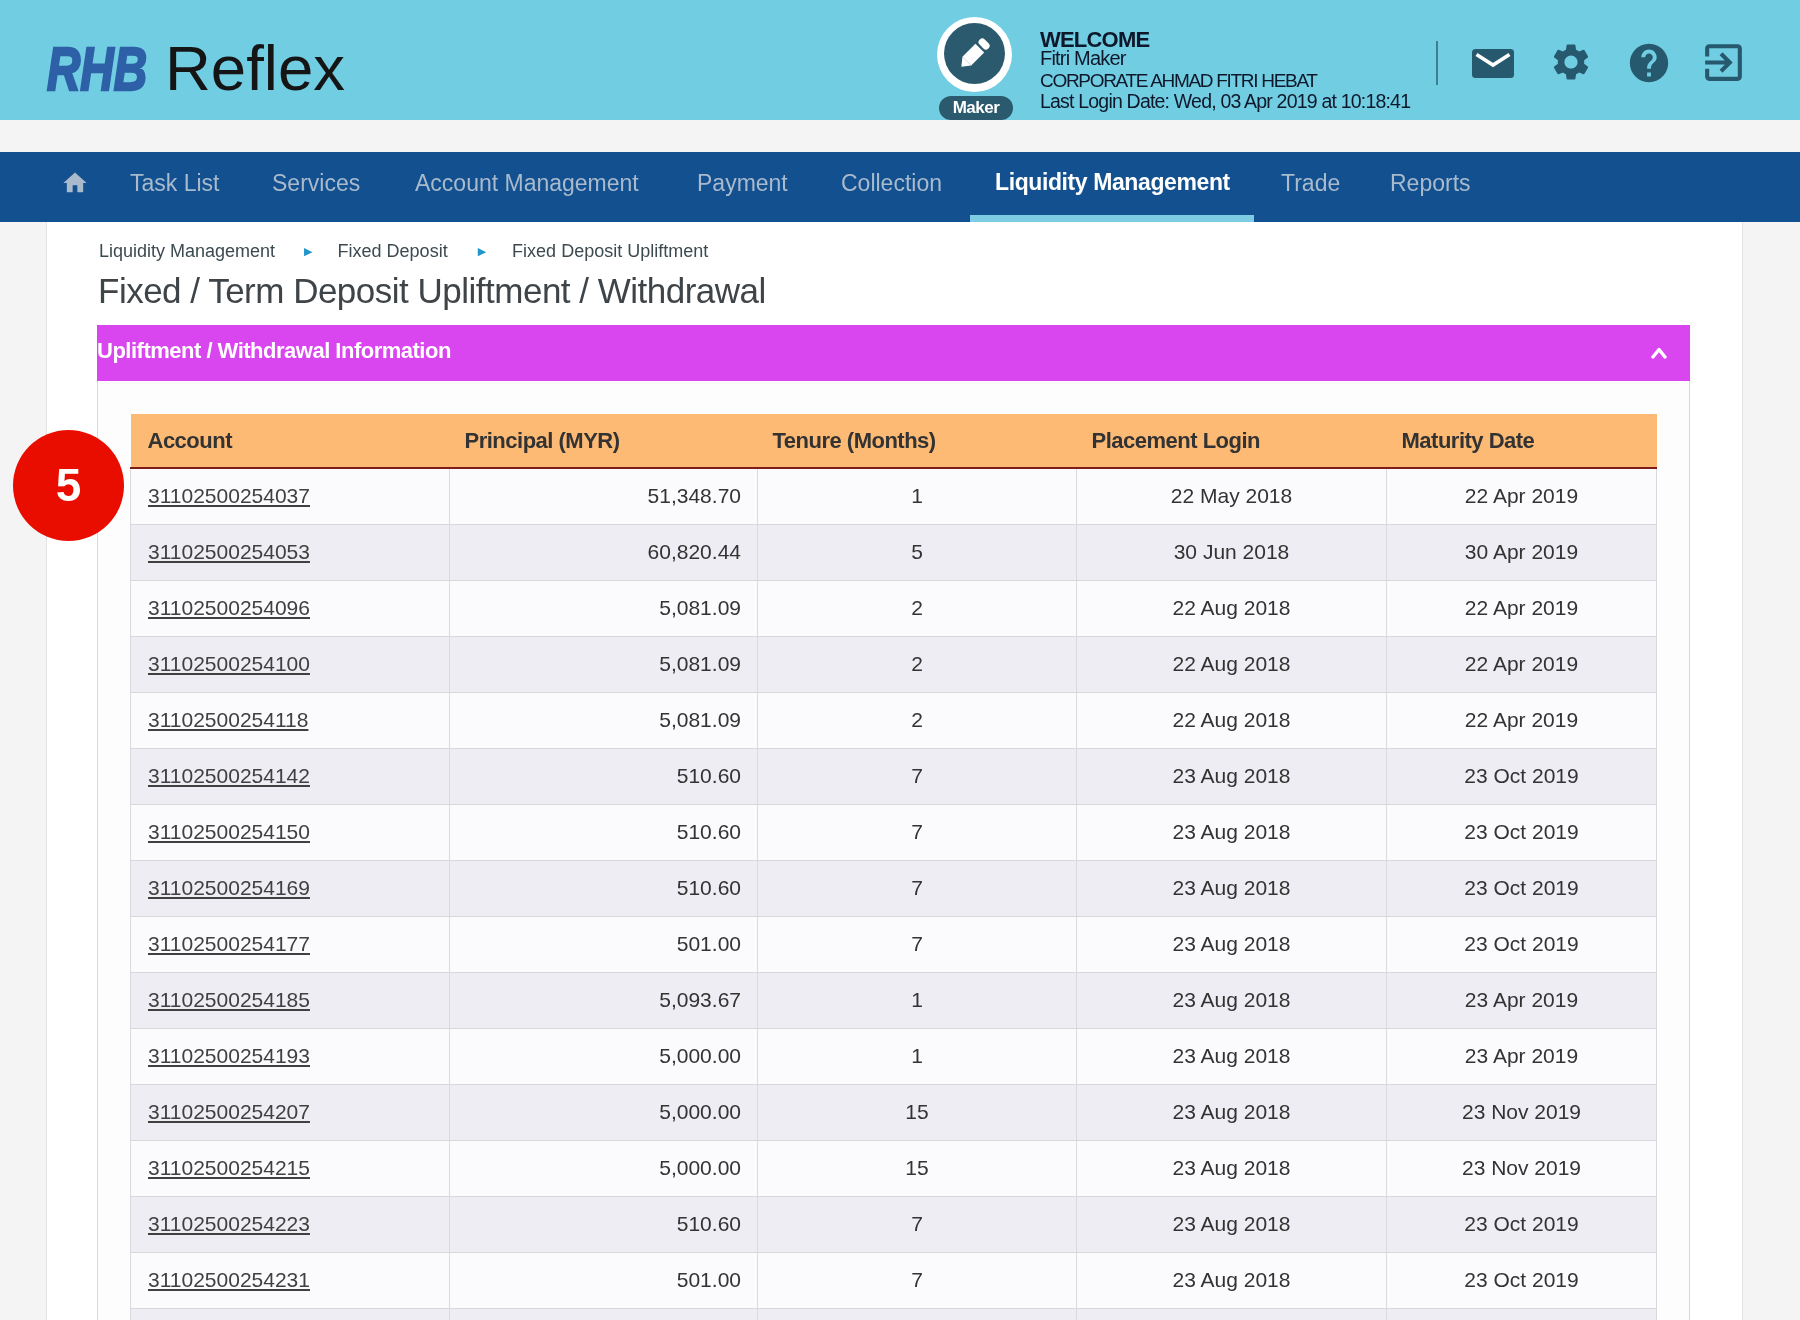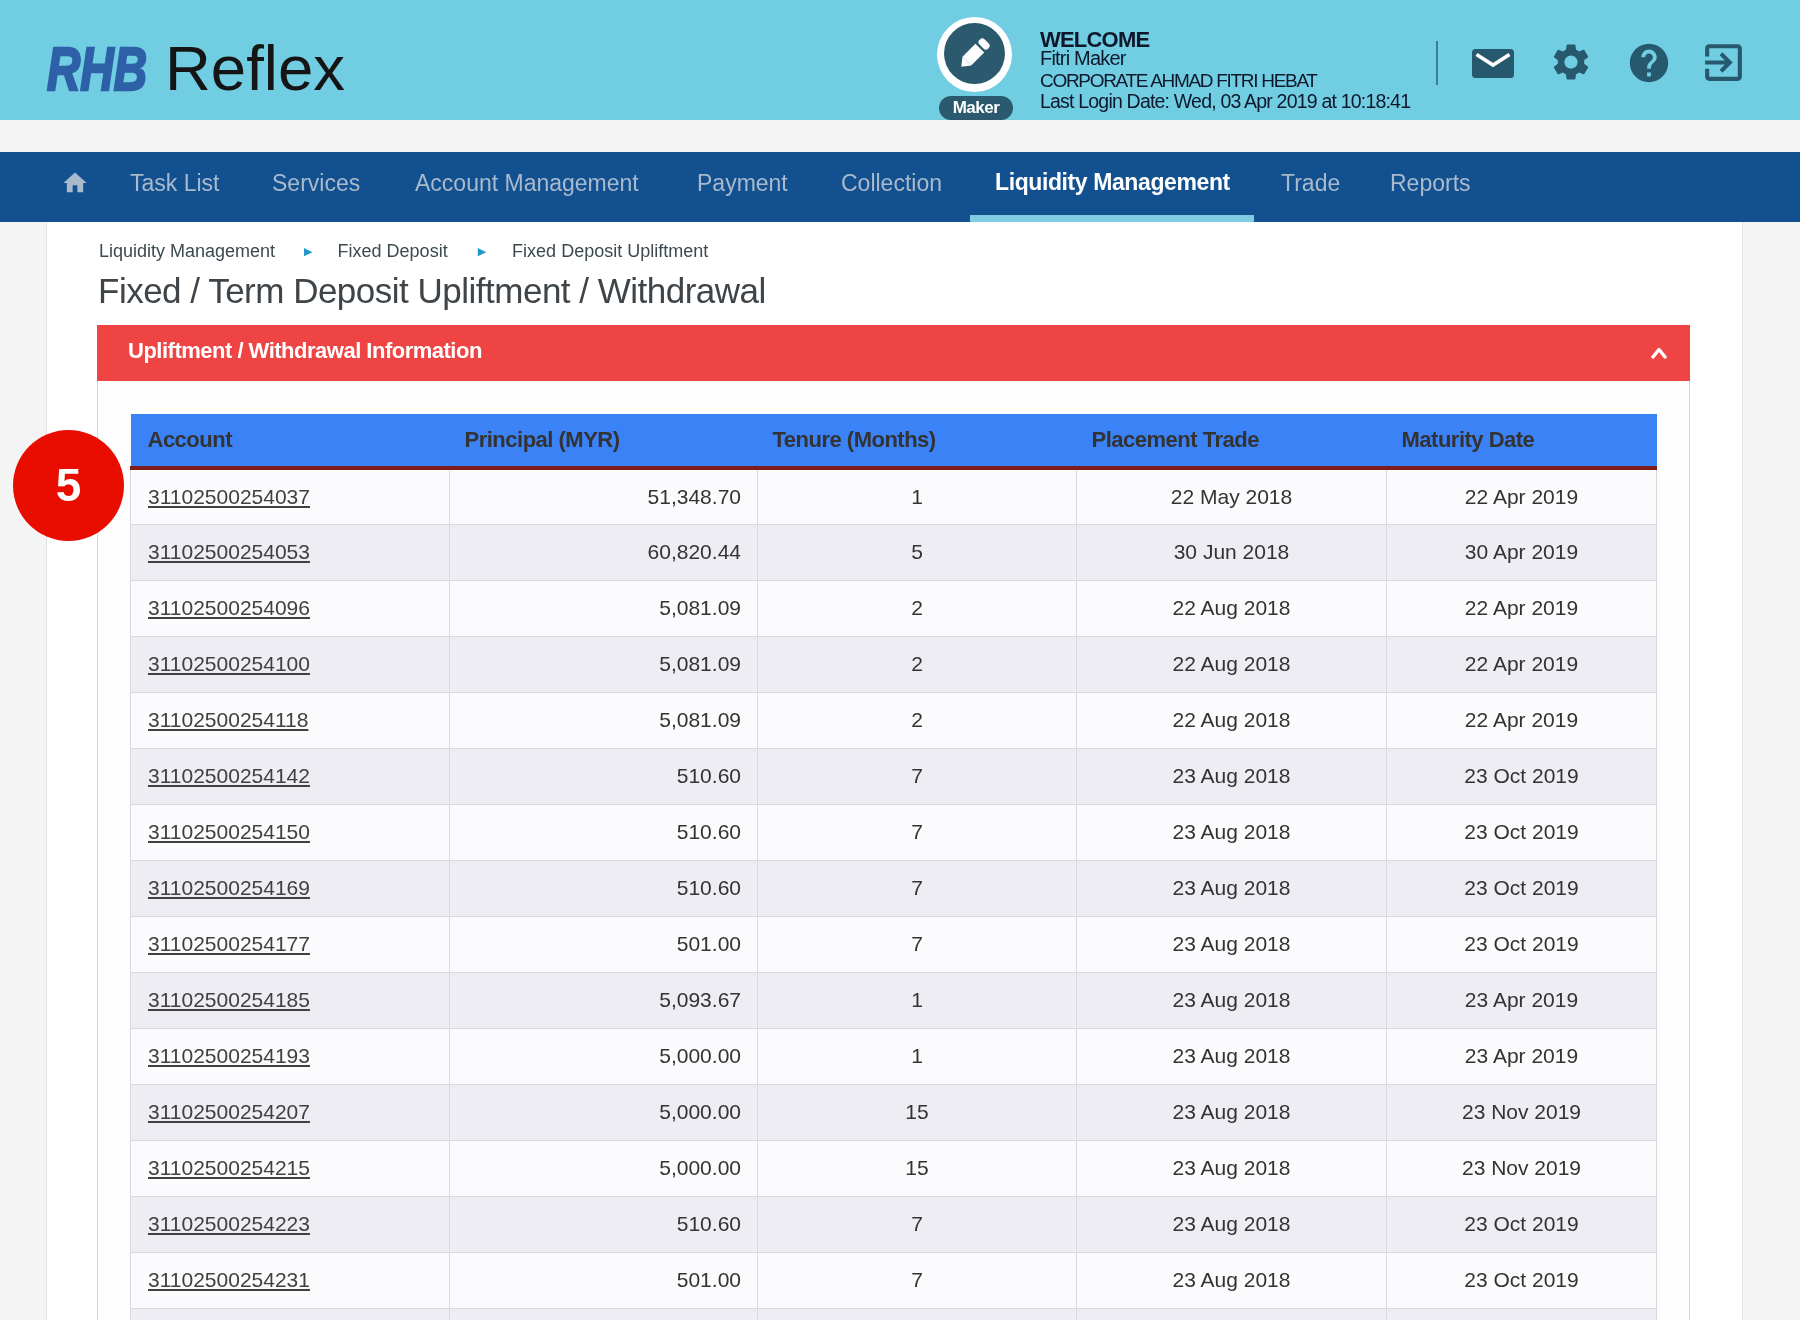--- a/index.html
+++ b/index.html
@@ -26,30 +26,30 @@
 .nav.active { color:#ffffff; font-weight:bold; font-size:23px; letter-spacing:-0.4px; top:16.5px; }
 #underline { left:970px; top:63px; width:284px; height:7px; background:#7ecbe4; }
 
 
 #container { left:46px; top:222px; width:1697px; height:1098px; background:#ffffff;
   border-left:1px solid #e3e3e3; border-right:1px solid #e3e3e3; }
 #crumbs { left:99px; top:241px; font-size:18px; color:#3c4a50; }
 #crumbs .arr { color:#2196c9; font-size:11px; position:relative; top:-2px; }
 #title { left:98px; top:271px; font-size:35px; letter-spacing:-0.5px; color:#3e4448; }
 
-#panelhead { left:97px; top:325px; width:1593px; height:68px; background:#ef4444;
+#panelhead { left:97px; top:325px; width:1593px; height:68px; background:#d946ef;
   border-bottom:3px solid #0d7fb2; color:#ffffff; font-size:22px; font-weight:bold; letter-spacing:-0.5px;
-  line-height:51px; padding-left:31px; }
+  line-height:51px; }
 #panelbody { left:97px; top:381px; width:1593px; height:939px; background:#fdfdfe;
   border-left:1px solid #d8d8d8; border-right:1px solid #d8d8d8; }
 
 
 #tbl { left:130px; top:414px; width:1526px; border-collapse:collapse; table-layout:fixed;
   font-size:21px; color:#333; }
-#tbl th { background:#3b82f6; height:54px; border-bottom:4px solid #7f1d1d; font-size:22px; font-weight:bold; color:#333;
+#tbl th { background:#fdba74; height:54px; border-bottom:2px solid #7f1d1d; font-size:22px; font-weight:bold; color:#333;
   text-align:left; padding-left:15px; letter-spacing:-0.5px; }
 #tbl th:first-child { padding-left:17px; }
 #tbl td { height:56px; border-bottom:1px solid #d8d8dd; border-right:1px solid #d9d9de;
   background:#fbfbfd; }
 #tbl td:last-child { border-right:1px solid #d8d8dd;margin-top:16px; }
 #tbl td:first-child { border-left:1px solid #d8d8dd; padding-left:17px; }
 #tbl tr.alt td { background:#ededf3; }
 #tbl td.num { text-align:right; padding-right:16px; }
 #tbl td.ctr { text-align:center; }
 #tbl a { color:#404040; }
@@ -128,21 +128,21 @@
       <col style="width:308px">
       <col style="width:319px">
       <col style="width:310px">
       <col style="width:270px">
     </colgroup>
   <tbody>
       <tr>
         <th>Account</th>
         <th>Principal (MYR)</th>
         <th>Tenure (Months)</th>
-        <th>Placement Trade</th>
+        <th>Placement Login</th>
         <th>Maturity Date</th>
       </tr>
   <tr>
         <td><a href="#">31102500254037</a></td>
         <td class="num">51,348.70</td>
         <td class="ctr">1</td>
         <td class="ctr">22 May 2018</td>
         <td class="ctr">22 Apr 2019</td>
       </tr>
   <tr class="alt">

